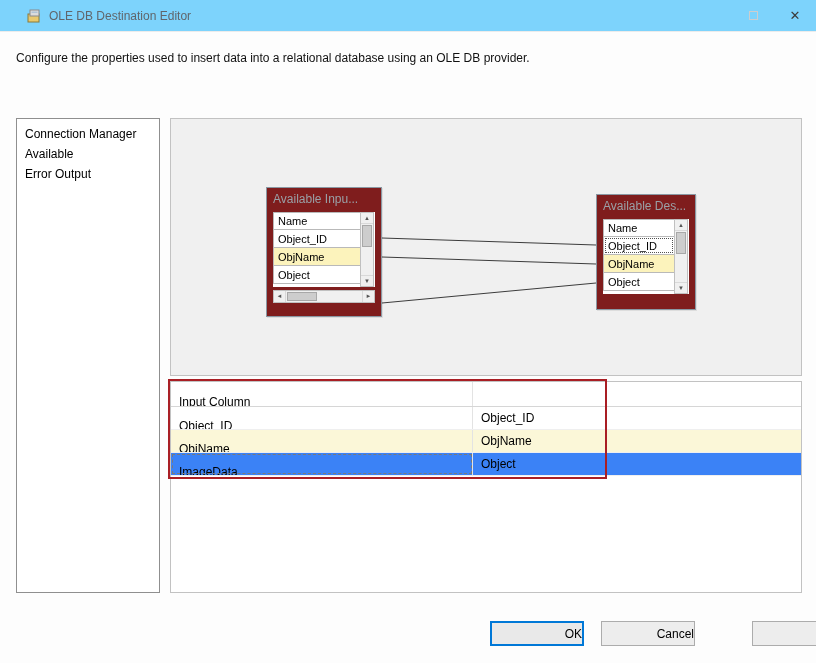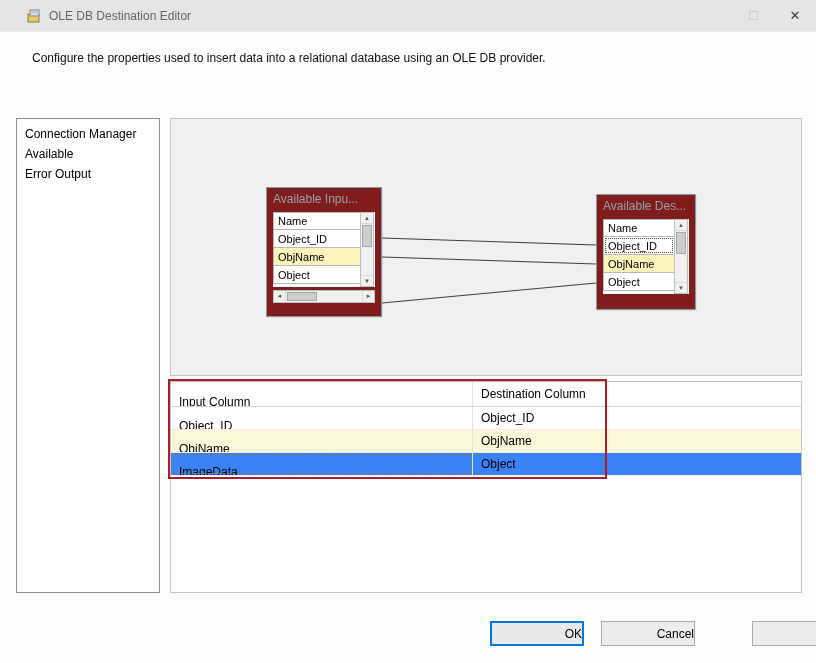--- a/index.html
+++ b/index.html
@@ -9,32 +9,32 @@
     font-size:12px;
     color:#000;
     background:#fdfdfd;
     position:relative;
     overflow:hidden;
   }
 
   
   .titlebar {
     position:absolute; left:0; top:0; width:816px; height:32px;
-    background:#e5e5e5; border-bottom:1px solid #ececec;
+    background:#7dd3fc; border-bottom:1px solid #ececec;
     display:flex; align-items:center;
   }
   .title-icon { margin-left:26px; width:16px; height:16px; flex:0 0 auto; }
   .title-text { margin-left:7px; color:#60666c; font-size:12px; }
   .win-controls { margin-left:auto; display:flex; height:32px; }
   .win-btn { width:42px; height:32px; display:flex; align-items:center; justify-content:center; }
   .maximize-box { width:9px; height:9px; border:1px solid #cdcdcd; }
   .close-glyph { color:#3c3c3c; font-size:13px; }
 
   
-  .description { position:absolute; left:32px; top:51px; width:760px; color:#111; }
+  .description { position:absolute; left:16px; top:51px; width:760px; color:#111; }
 
   
   .sidebar {
     position:absolute; left:16px; top:118px; width:144px; height:475px;
     background:#ffffff; border:1px solid #8f8f8f; padding-top:5px;
   }
   .sidebar-item { padding:3px 8px 2px 8px; line-height:15px; cursor:default; }
 
   
   .designer {
@@ -183,21 +183,20 @@
         <div class="thumb"></div>
         <div class="arr down">▼</div>
       </div>
     </div>
   </div>
 </div>
 
 <div class="grid">
   <div class="grid-header">
     <div class="cell c1">Input Column</div>
-    <div class="cell c2">Destination Column</div>
   </div>
   <div class="grid-row">
     <div class="cell c1">Object_ID</div>
     <div class="cell c2">Object_ID</div>
   </div>
   <div class="grid-row yellow">
     <div class="cell c1">ObjName</div>
     <div class="cell c2">ObjName</div>
   </div>
   <div class="grid-row blue">

